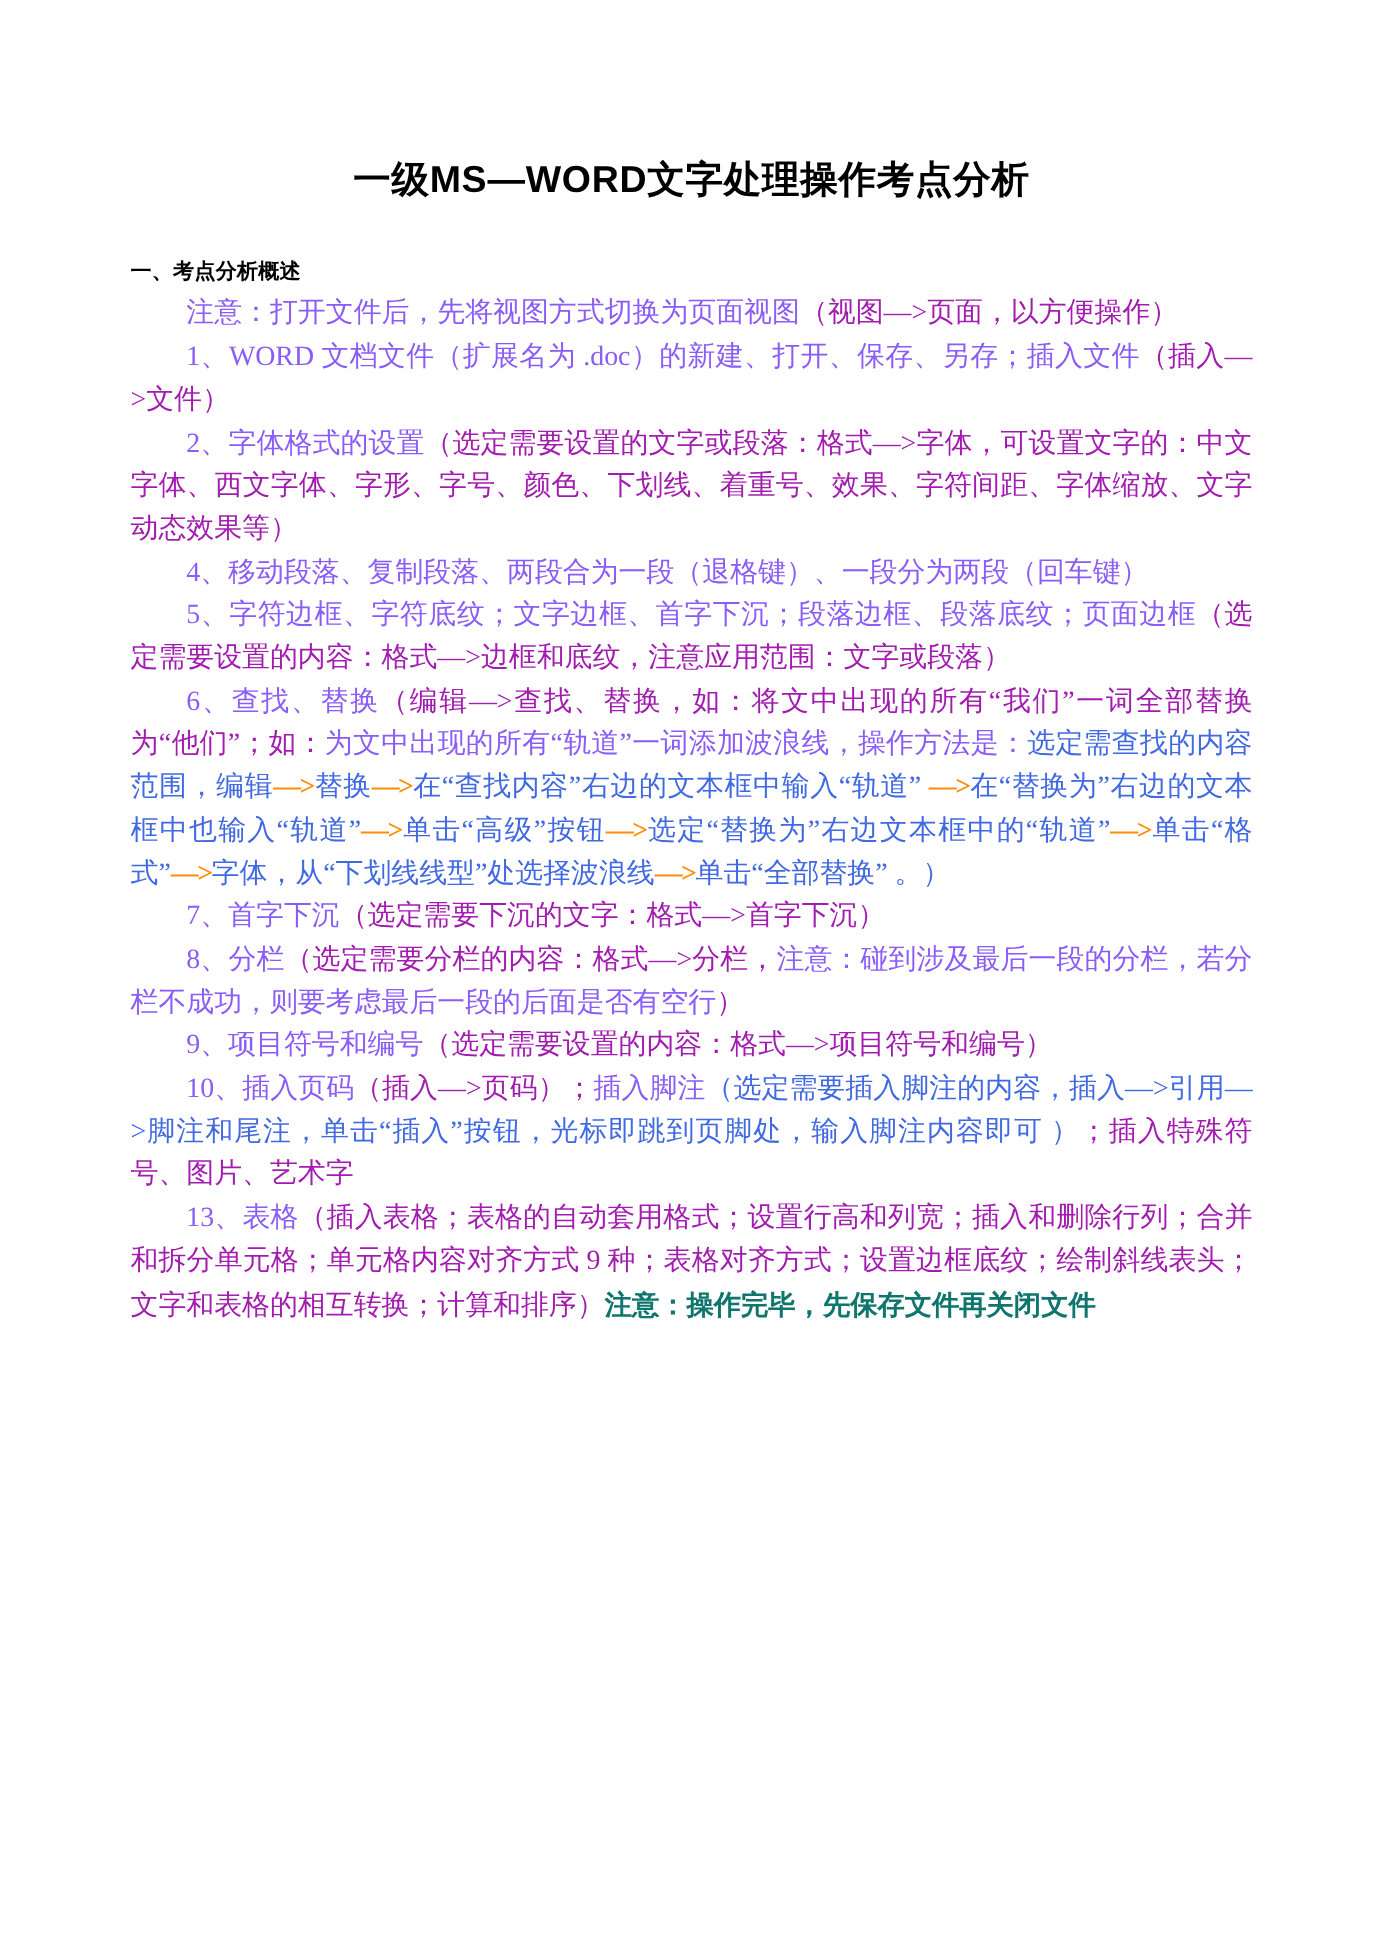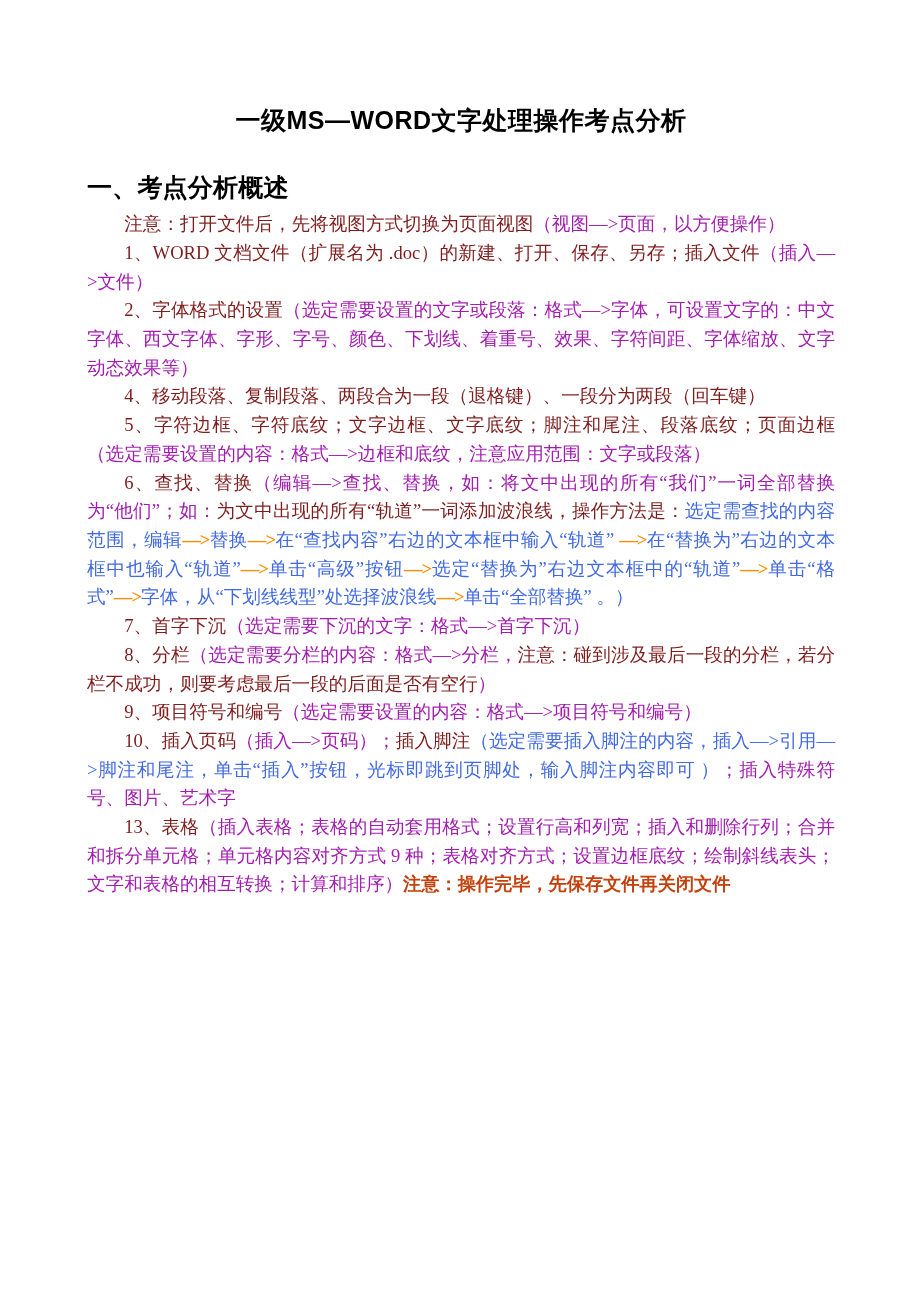--- a/index.html
+++ b/index.html
@@ -26,44 +26,44 @@
     font-weight: bold;
     font-size: 25px;
     text-align: center;
     letter-spacing: 0.5px;
     margin: 0 0 34px 0;
     line-height: 1.3;
   }
   .section-heading {
     font-family: "Liberation Sans", "DejaVu Sans", sans-serif;
     font-weight: bold;
-    font-size: 25px;
+    font-size: 14px;
     margin: 0 0 6px 0;
     line-height: 1.35;
     letter-spacing: 0.2px;
   }
   .para {
     font-size: 18.6px;
     line-height: 28.7px;
     text-align: justify;
     text-justify: inter-ideograph;
     text-indent: 2em;
     margin: 0;
     word-break: break-all;
   }
-  .r { color: #7f1d1d; }
+  .r { color: #8b5cf6; }
   .b { color: #4169e1; }
   .k { color: #a21caf; }
   .o {
     color: #ff8c00;
     font-weight: bold;
     letter-spacing: -1px;
   }
   .bold-red {
-    color: #c2410c;
+    color: #0f766e;
     font-weight: bold;
     font-family: "Liberation Sans", "DejaVu Sans", sans-serif;
     font-size: 18.2px;
   }
 </style>
 </head>
 <body>
 
 <div class="page">
 
@@ -73,21 +73,21 @@
 
   <p class="para"><span class="r">注意：打开文件后，先将视图方式切换为页面视图</span><span class="k">（视图—&gt;页面，以方便操作）</span></p>
 
   <p class="para"><span class="r">1、</span><span class="r">WORD 文档文件（扩展名为 .doc）的新建、打开、保存、另存；插入文件</span><span class="k">（插入—&gt;文件）</span></p>
 
   <p class="para"><span class="r">2、</span><span class="r">字体格式的设置</span><span class="k">（选定需要设置的文字或段落：格式—&gt;字体，可设置文字的：中文字体、西文字体、字形、字号、颜色、下划线、着重号、效果、字符间距、字体缩放、文字动态效果等）</span></p>
 
 
   <p class="para"><span class="r">4、</span><span class="r">移动段落、复制段落、两段合为一段（退格键）、一段分为两段（回车键）</span><span class="k"></span></p>
 
-  <p class="para"><span class="r">5、</span><span class="r">字符边框、字符底纹；文字边框、文字底纹；脚注和尾注、段落底纹；页面边框</span><span class="k">（选定需要设置的内容：格式—&gt;边框和底纹，注意应用范围：文字或段落）</span></p>
+  <p class="para"><span class="r">5、</span><span class="r">字符边框、字符底纹；文字边框、首字下沉；段落边框、段落底纹；页面边框</span><span class="k">（选定需要设置的内容：格式—&gt;边框和底纹，注意应用范围：文字或段落）</span></p>
 
   <p class="para"><span class="r">6、</span><span class="r">查找、替换</span><span class="k">（编辑—&gt;查找、替换，如：将文中出现的所有“我们”一词全部替换为“他们”；如：</span><span class="r">为文中出现的所有“轨道”一词添加波浪线，操作方法是：</span><span class="b">选定需查找的内容范围，编辑</span><span class="o">—&gt;</span><span class="b">替换</span><span class="o">—&gt;</span><span class="b">在“查找内容”右边的文本框中输入“轨道” </span><span class="o">—&gt;</span><span class="b">在“替换为”右边的文本框中也输入“轨道”</span><span class="o">—&gt;</span><span class="b">单击“高级”按钮</span><span class="o">—&gt;</span><span class="b">选定“替换为”右边文本框中的“轨道”</span><span class="o">—&gt;</span><span class="b">单击“格式”</span><span class="o">—&gt;</span><span class="b">字体，从“下划线线型”处选择波浪线</span><span class="o">—&gt;</span><span class="b">单击“全部替换” 。）</span></p>
 
   <p class="para"><span class="r">7、</span><span class="r">首字下沉</span><span class="k">（选定需要下沉的文字：格式—&gt;首字下沉）</span></p>
 
   <p class="para"><span class="r">8、</span><span class="r">分栏</span><span class="k">（选定需要分栏的内容：格式—&gt;分栏，</span><span class="r">注意：碰到涉及最后一段的分栏，若分栏不成功，则要考虑最后一段的后面是否有空行</span><span class="k">）</span></p>
 
   <p class="para"><span class="r">9、</span><span class="r">项目符号和编号</span><span class="k">（选定需要设置的内容：格式—&gt;项目符号和编号）</span></p>
 
   <p class="para"><span class="r">10、</span><span class="r">插入页码</span><span class="k">（插入—&gt;页码）；</span><span class="r">插入脚注</span><span class="b">（选定需要插入脚注的内容，插入—&gt;引用—&gt;脚注和尾注，单击“插入”按钮，光标即跳到页脚处，输入脚注内容即可 ）</span><span class="k">；插入特殊符号、图片、艺术字</span></p>

